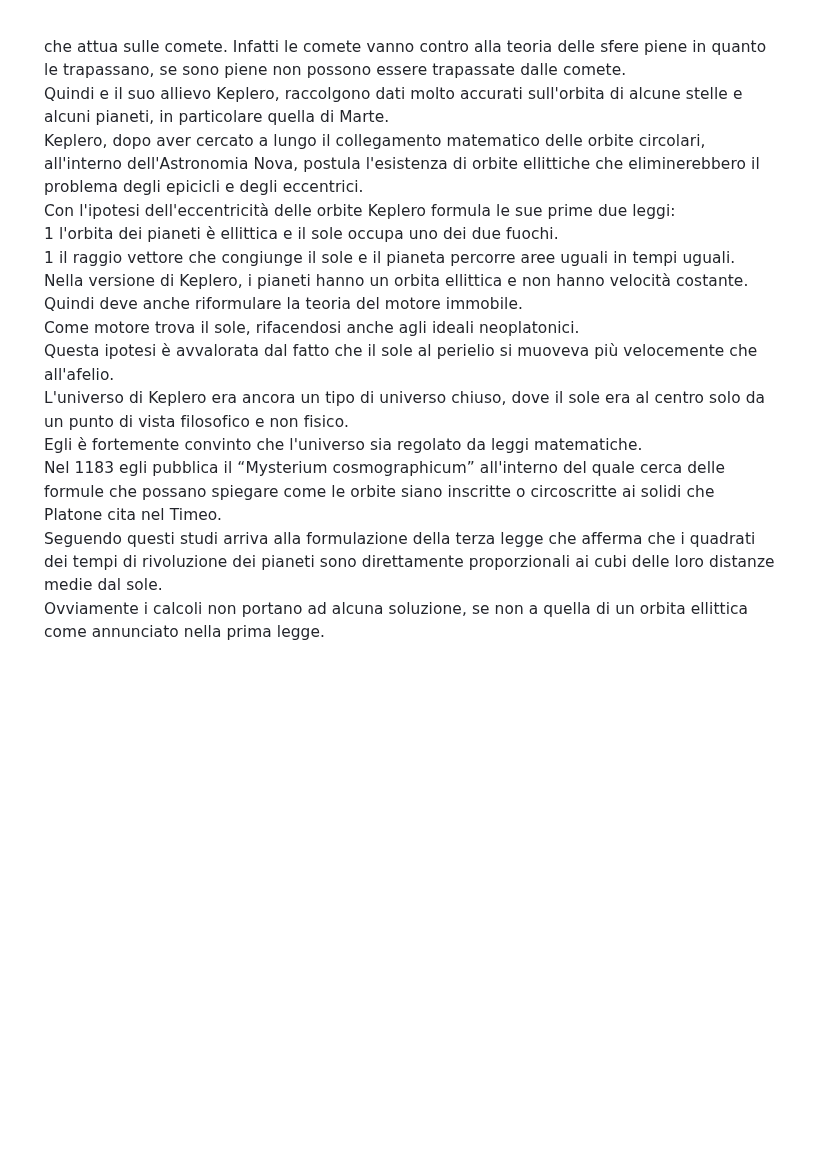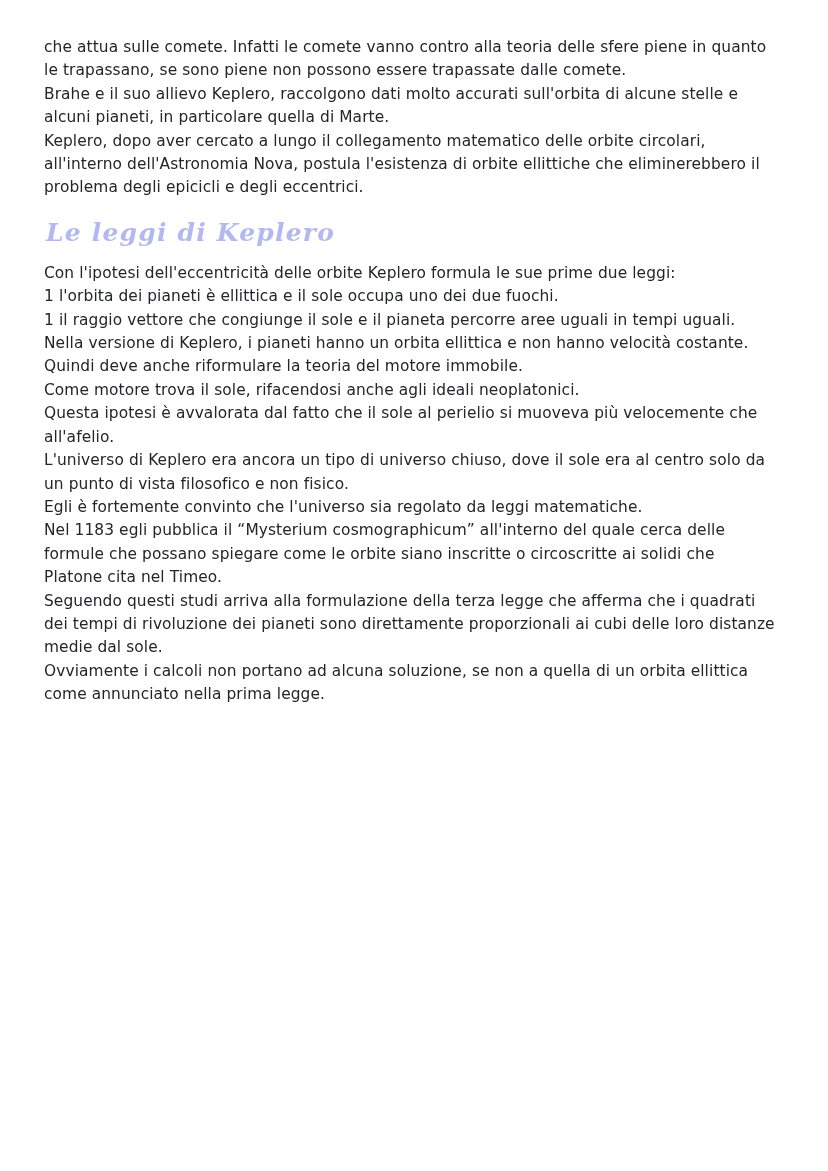--- a/index.html
+++ b/index.html
@@ -49,25 +49,24 @@
   }
 </style>
 </head>
 <body>
 
 <div class="page">
   <div class="doc-body">
 
     <div class="block-top">
       <p class="para">che attua sulle comete. Infatti le comete vanno contro alla teoria delle sfere piene in quanto le trapassano, se sono piene non possono essere trapassate dalle comete.</p>
-      <p class="para">Brahe e il suo allievo Keplero, raccolgono dati molto accurati sull'orbita di alcune stelle e alcuni pianeti, in particolare quella di Marte.</p>
+      <p class="para">Quindi e il suo allievo Keplero, raccolgono dati molto accurati sull'orbita di alcune stelle e alcuni pianeti, in particolare quella di Marte.</p>
       <p class="para">Keplero, dopo aver cercato a lungo il collegamento matematico delle orbite circolari, all'interno dell'Astronomia Nova, postula l'esistenza di orbite ellittiche che eliminerebbero il problema degli epicicli  e degli eccentrici.</p>
     </div>
 
-    <h2 class="section-title">Le leggi di Keplero</h2>
 
     <div class="block-bottom">
       <p class="para">Con l'ipotesi dell'eccentricità delle orbite Keplero formula le sue prime due leggi:</p>
       <p class="para">1 l'orbita dei pianeti è ellittica e il sole occupa uno dei due fuochi.</p>
       <p class="para">1 il raggio vettore che congiunge il sole e il pianeta percorre aree uguali in tempi uguali.</p>
       <p class="para">Nella versione di Keplero, i pianeti hanno un orbita ellittica e non hanno velocità costante. Quindi deve anche riformulare la teoria del motore immobile.</p>
       <p class="para">Come motore trova il sole, rifacendosi anche agli ideali neoplatonici.</p>
       <p class="para">Questa ipotesi è avvalorata dal fatto che il sole al perielio si muoveva più velocemente che all'afelio.</p>
       <p class="para">L'universo di Keplero era ancora un tipo di universo chiuso, dove il sole era al centro solo da un punto di vista filosofico e non fisico.</p>
       <p class="para">Egli è fortemente convinto che l'universo sia regolato da leggi matematiche.</p>

